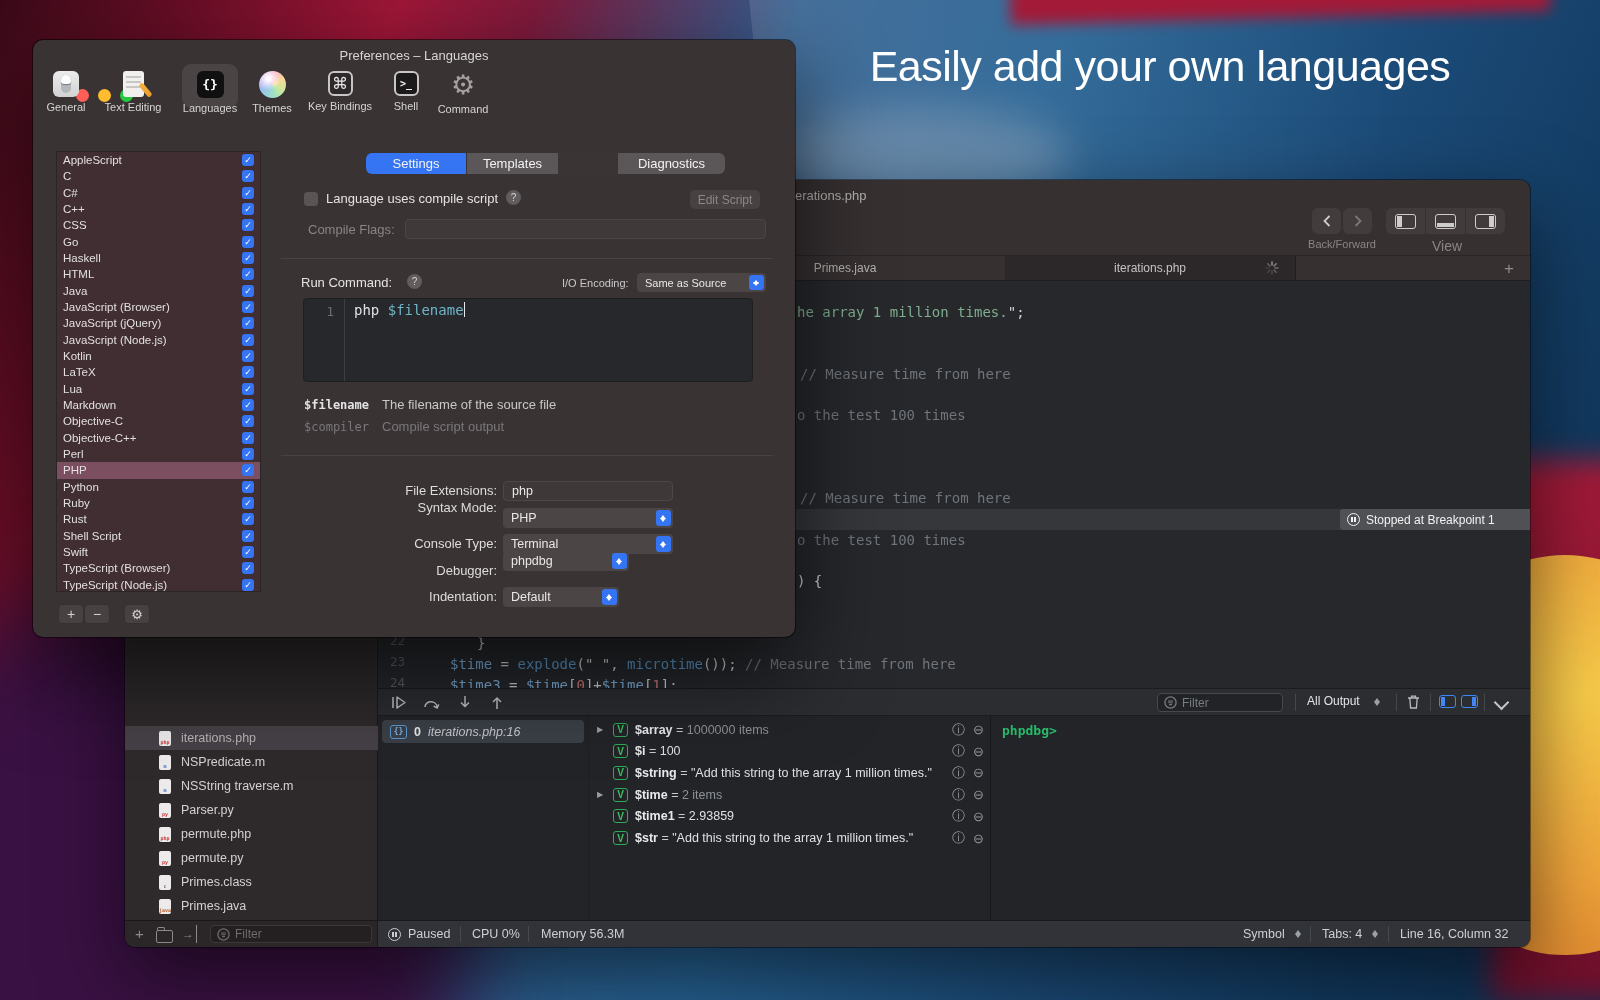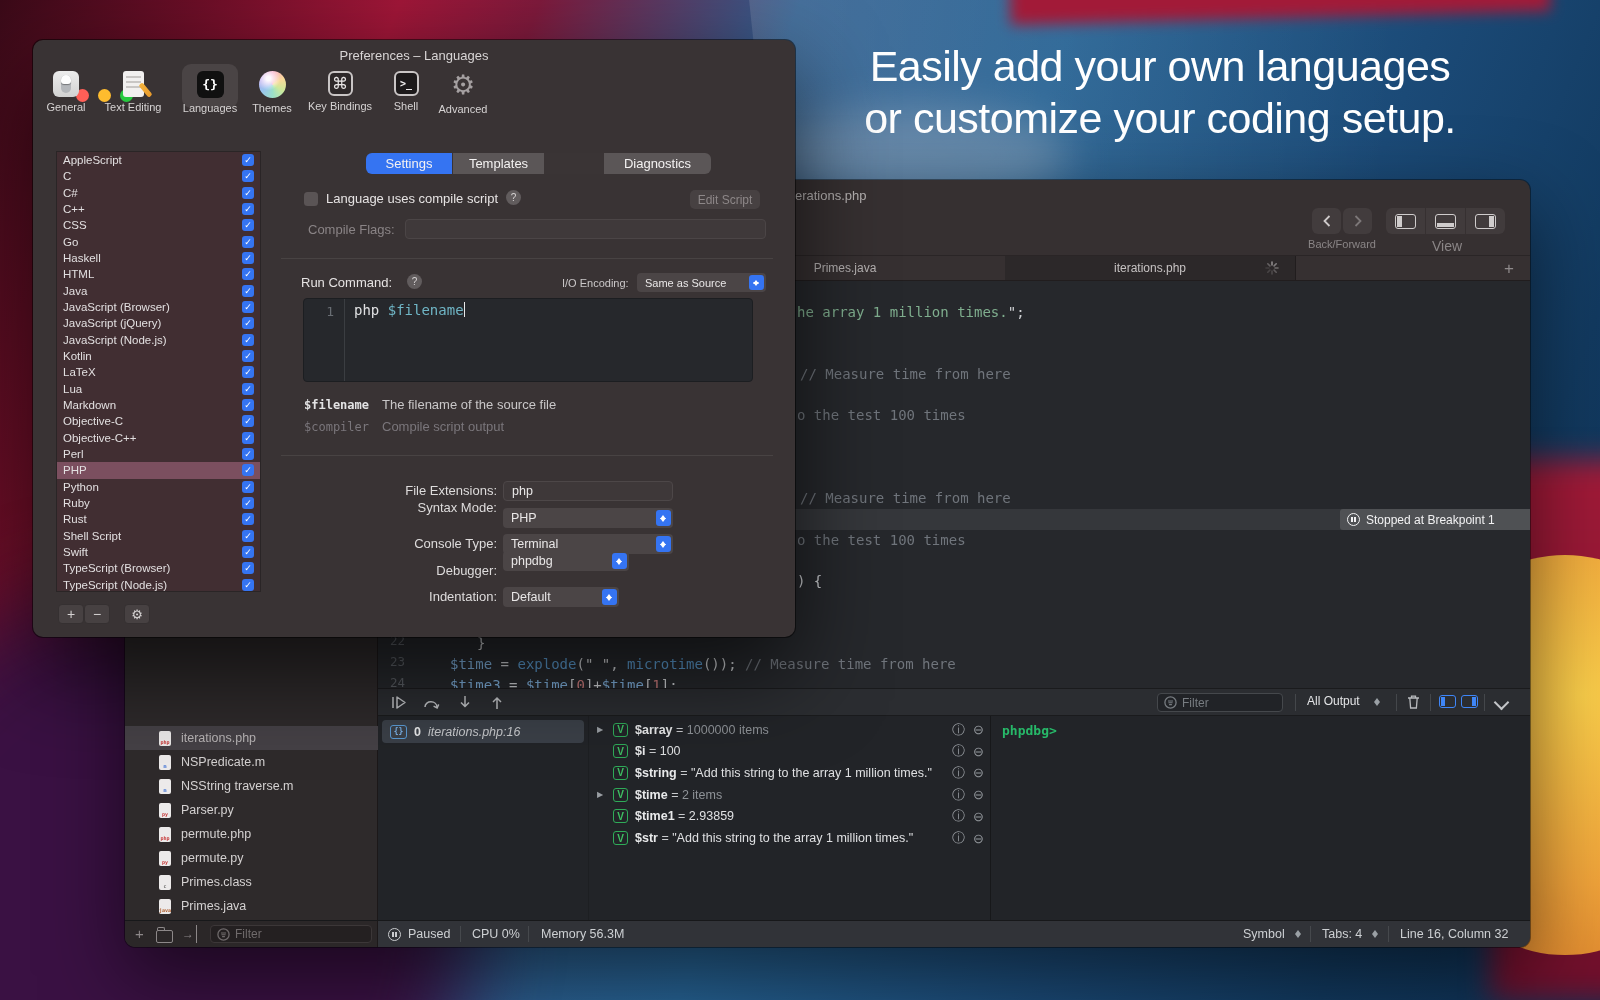--- a/index.html
+++ b/index.html
@@ -210,21 +210,20 @@
     <div class="wp-lightband"></div>
     <div class="wp-redstrip"></div>
     <div class="wp-grayblob"></div>
     <div class="wp-rightred"></div>
     <div class="wp-orange" style="background:radial-gradient(circle at 55% 35%,#f9cd4a 0%,#efa23a 60%,#d97f2a 100%);"></div>
     <div class="wp-purple"></div>
   </div>
 
   <div id="tagline">
     <div>Easily add your own languages</div>
-    <div>or customize your coding setup.</div>
   </div>
 
   <div id="appwin">
     <div id="app-title">iterations.php</div>
 
     <div class="navbtn" style="left:1187px;">
       <svg width="12" height="14" viewBox="0 0 12 14">
           <path d="M8.5 2L3.5 7l5 5" fill="none" stroke="#cdc9c9" stroke-width="1.8"></path>
         </svg>
     </div>
@@ -480,21 +479,21 @@
         <div class="tb-item" style="left: 262px;">
           <div class="tb-ic ic-key-bindings">⌘</div>
           <div class="tb-lb">Key Bindings</div>
         </div>
         <div class="tb-item" style="left: 328px;">
           <div class="tb-ic ic-shell">&gt;_</div>
           <div class="tb-lb">Shell</div>
         </div>
         <div class="tb-item" style="left: 385px;">
           <div class="tb-ic ic-advanced">⚙</div>
-          <div class="tb-lb">Advanced</div>
+          <div class="tb-lb">Command</div>
         </div>
       </div>
 
     <div id="lang-panel">
         <div class="lang-row">
           <div>AppleScript</div>
           <div class="cbx">✓</div>
         </div>
         <div class="lang-row">
           <div>C</div>
@@ -599,21 +598,21 @@
         <div class="lang-row">
           <div>TypeScript (Node.js)</div>
           <div class="cbx">✓</div>
         </div>
       </div>
     <div class="listbtn" style="left:25px;width:26px;">+</div>
     <div class="listbtn" style="left:51px;width:26px;">−</div>
     <div class="listbtn" style="left:91px;width:26px;font-size:13px;">⚙</div>
 
     <div id="prefs-tabs">
-        <div class="pseg active" style="width: 86px;">Settings</div>
+        <div class="pseg active" style="width: 100px;">Settings</div>
         <div class="pseg" style="width: 91px;">Templates</div>
         <div class="pseg" style="width: 58px; margin-top: 36px;">Docs</div>
         <div class="pseg" style="width: 107px;">Diagnostics</div>
       </div>
 
     <div id="cb-compile"></div>
     <div id="lbl-compile">Language uses compile script</div>
     <div class="helpq" id="help-compile" style="position:absolute;">?</div>
     <div id="btn-editscript">Edit Script</div>
     <div id="lbl-cflags">Compile Flags:</div>

